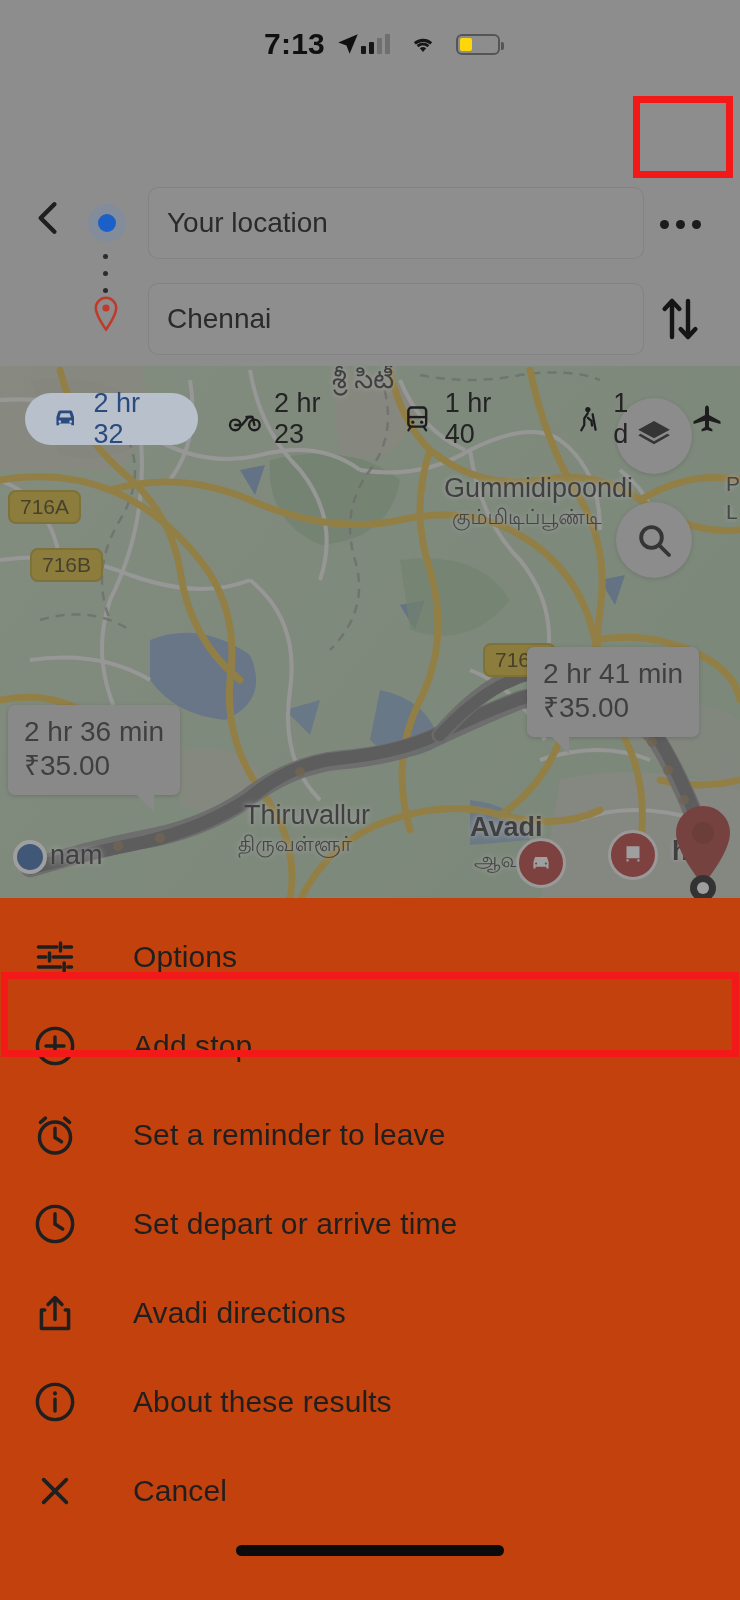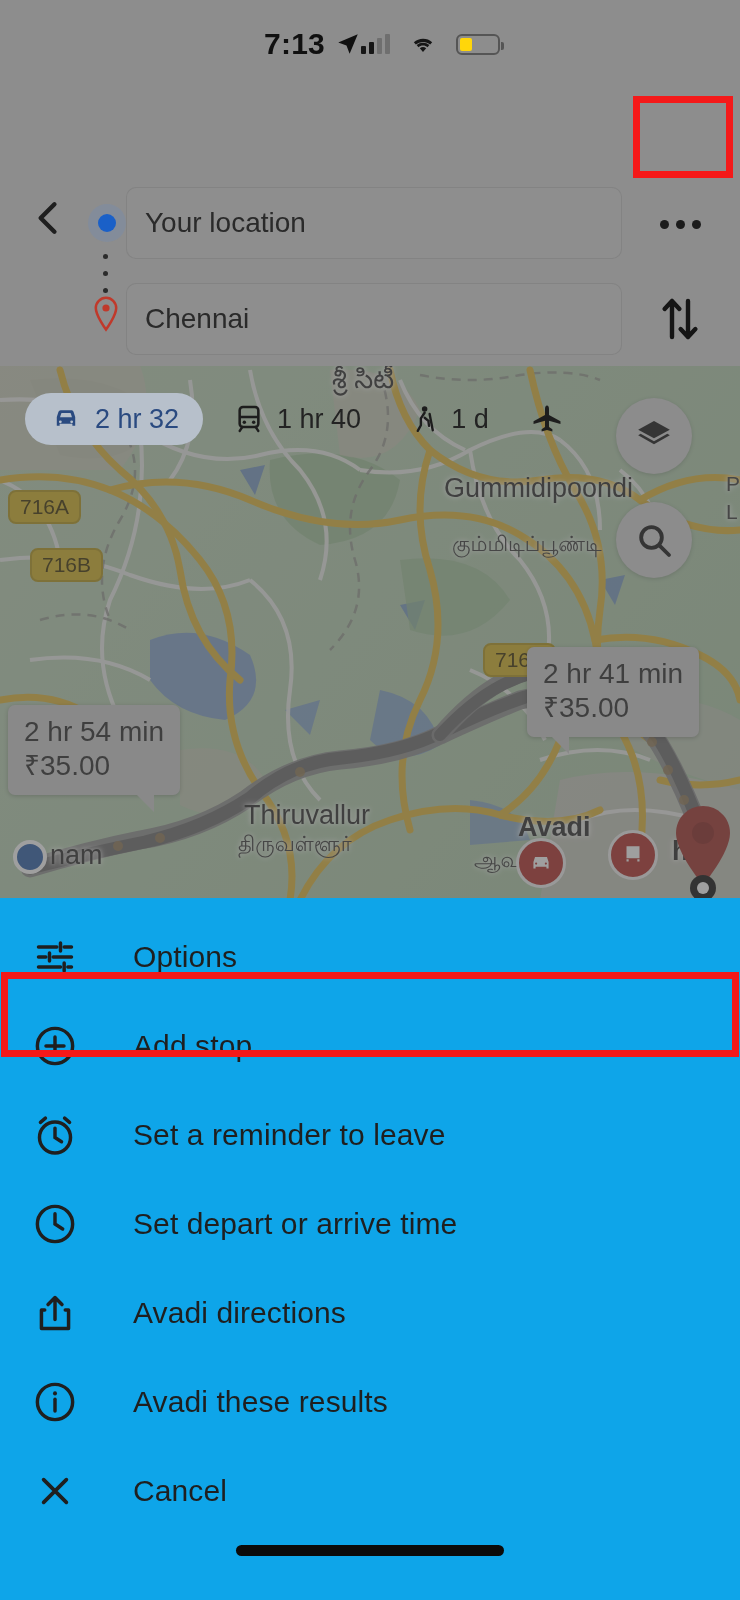--- a/index.html
+++ b/index.html
@@ -65,21 +65,21 @@
     width: 38px; height: 38px; border-radius: 50%;
     background: rgba(120,140,170,0.45);
     display: flex; align-items: center; justify-content: center;
   }
   .origin-dot i { width: 18px; height: 18px; border-radius: 50%; background: #1a60c8; display:block; }
   .rail-dots { position: absolute; left: 103px; top: 166px; }
   .rail-dots i { display:block; width: 5px; height: 5px; border-radius:50%; background:#2b2b2b; margin-bottom: 12px; }
   .dest-pin { position: absolute; left: 91px; top: 208px; width: 30px; height: 36px; }
 
   .field {
-    position: absolute; left: 126px; width: 496px; height: 72px;
+    position: absolute; left: 148px; width: 496px; height: 72px;
     border: 1px solid rgba(130,130,130,0.9);
     background: rgba(146,146,146,0.25);
     border-radius: 10px;
     display: flex; align-items: center; padding: 0 18px;
     font-size: 28px; color: #2a2a2a;
   }
   .field.origin { top: 99px; }
   .field.dest   { top: 195px; }
 
   .more-btn {
@@ -151,21 +151,21 @@
   }
   .dest-marker { position: absolute; z-index: 28; }
   .origin-marker-map {
     position:absolute; z-index: 28; width: 34px; height: 34px; border-radius: 50%;
     background: #2d5fa8; border: 4px solid #ffffff;
   }
 
   
   .sheet {
     position: absolute; left: 0; top: 898px; width: 740px; height: 702px;
-    background: #0ea5e9; z-index: 70;
+    background: #c2410c; z-index: 70;
   }
   .sheet-item {
     display: flex; align-items: center; height: 89px; padding-left: 22px;
   }
   .sheet-icon {
     width: 66px; min-width: 66px; display: flex; align-items: center; justify-content: center;
     color: #1f1f1f;
   }
   .sheet-label {
     font-size: 30px; color: #1f1f1f; padding-left: 45px; letter-spacing: 0.1px;
@@ -269,24 +269,24 @@
         <circle cx="300" cy="772" r="5"></circle>
           <circle cx="634" cy="718" r="5"></circle>
         <circle cx="652" cy="742" r="5"></circle>
           <circle cx="668" cy="770" r="5"></circle>
         <circle cx="684" cy="800" r="5"></circle>
       </g>
     </svg>
 
     <span class="mlabel big" style="left:332px; top:364px;">శ్రీ సిటీ</span>
     <span class="mlabel big" style="left:444px; top:473px;">Gummidipoondi</span>
-    <span class="mlabel sub" style="left:452px; top:505px;margin-top:27px;">கும்மிடிப்பூண்டி</span>
+    <span class="mlabel sub" style="left:452px; top:505px;">கும்மிடிப்பூண்டி</span>
     <span class="mlabel big" style="left:244px; top:800px;">Thiruvallur</span>
     <span class="mlabel sub" style="left:238px; top:832px;">திருவள்ளூர்</span>
-    <span class="mlabel big" style="left:470px; top:812px; font-weight:700;margin-left:48px;">Avadi</span>
+    <span class="mlabel big" style="left:470px; top:812px; font-weight:700;">Avadi</span>
     <span class="mlabel sub" style="left:474px; top:848px;">ஆவடி</span>
     <span class="mlabel big" style="left:50px; top:840px;">nam</span>
     <span class="mlabel big" style="left:672px; top:836px; font-weight:700; color:#2a2a2a;">he</span>
     <span class="mlabel sub" style="left:726px; top:472px;">P</span>
     <span class="mlabel sub" style="left:726px; top:500px;">L</span>
 
     <span class="shield" style="left:8px; top:490px;">716A</span>
     <span class="shield" style="left:30px; top:548px;">716B</span>
     <span class="shield" style="left:483px; top:643px;">716A</span>
 
@@ -303,21 +303,21 @@
     <div class="origin-marker-map" style="left:13px; top:840px;"></div>
 
     <svg class="dest-marker" style="left:664px; top:800px;" width="78" height="100" viewBox="0 0 78 100">
       <path d="M39 6C24 6 12 18 12 33c0 20 27 52 27 52s27-32 27-52C66 18 54 6 39 6z" fill="#a3312c"></path>
       <circle cx="39" cy="33" r="11" fill="#8d2722"></circle>
       <circle cx="39" cy="88" r="13" fill="#111"></circle>
       <circle cx="39" cy="88" r="6" fill="#fff"></circle>
     </svg>
 
     <div class="callout c1" style="left:8px; top:705px;">
-      <div>2 hr 54 min</div>
+      <div>2 hr 36 min</div>
       <div>₹35.00</div>
     </div>
     <div class="callout c2" style="left:527px; top:647px;">
       <div>2 hr 41 min</div>
       <div>₹35.00</div>
     </div>
 
     <div class="map-fab" style="left:616px; top:398px;">
       <svg width="40" height="40" viewBox="0 0 24 24" fill="#151515">
         <path d="M12 3L2.5 8.2 12 13.4l9.5-5.2L12 3z"></path>
@@ -396,20 +396,29 @@
     </svg>
 
     <div class="modes">
       <div class="mode active">
         <svg width="34" height="34" viewBox="0 0 24 24">
           <path d="M5.5 10.5l1.2-3.6A1.6 1.6 0 018.2 5.8h7.6c.7 0 1.3.4 1.5 1.1l1.2 3.6v6.2h-2v-1.4H7.5v1.4h-2v-6.2zm2.3.3h8.4l-.8-2.6a.5.5 0 00-.5-.4H9.1a.5.5 0 00-.5.4l-.8 2.6zm.2 2.2a1 1 0 100 2 1 1 0 000-2zm8 0a1 1 0 100 2 1 1 0 000-2z"></path>
         </svg>
         <span>2 hr 32</span>
       </div>
       <div class="mode">
+        <svg width="36" height="34" viewBox="0 0 26 24">
+          <circle cx="5.5" cy="16.5" r="4" fill="none" stroke="#1d1d1d" stroke-width="1.8"></circle>
+          <circle cx="20" cy="16.5" r="4" fill="none" stroke="#1d1d1d" stroke-width="1.8"></circle>
+          <path d="M5.5 16.5h5l5-6h3l1.5 6" fill="none" stroke="#1d1d1d" stroke-width="1.8" stroke-linecap="round" stroke-linejoin="round"></path>
+          <path d="M14 10.5h4" stroke="#1d1d1d" stroke-width="1.8" stroke-linecap="round"></path>
+        </svg>
+        <span>2 hr 23</span>
+      </div>
+      <div class="mode">
         <svg width="32" height="34" viewBox="0 0 24 24">
           <rect x="5" y="3" width="14" height="15" rx="2.5" fill="none" stroke="#1d1d1d" stroke-width="1.9"></rect>
           <path d="M5 10.5h14" stroke="#1d1d1d" stroke-width="1.9"></path>
           <circle cx="8.5" cy="14.5" r="1.3"></circle>
             <circle cx="15.5" cy="14.5" r="1.3"></circle>
           <path d="M7 18l-2 3M17 18l2 3" stroke="#1d1d1d" stroke-width="1.7" stroke-linecap="round"></path>
         </svg>
         <span>1 hr 40</span>
       </div>
       <div class="mode">
@@ -484,21 +493,21 @@
     </div>
 
     <div class="sheet-item">
       <span class="sheet-icon">
         <svg width="46" height="46" viewBox="0 0 24 24" fill="none" stroke="#1f1f1f" stroke-width="1.8">
           <circle cx="12" cy="12" r="9.2"></circle>
           <path d="M12 10.6v6.1" stroke-linecap="round"></path>
           <circle cx="12" cy="7.5" r="1.05" fill="#1f1f1f" stroke="none"></circle>
         </svg>
       </span>
-      <span class="sheet-label">Avadi these results</span>
+      <span class="sheet-label">About these results</span>
     </div>
 
     <div class="sheet-item">
       <span class="sheet-icon">
         <svg width="42" height="42" viewBox="0 0 24 24" fill="none" stroke="#1f1f1f" stroke-width="2.1" stroke-linecap="round">
           <path d="M5.5 5.5l13 13M18.5 5.5l-13 13"></path>
         </svg>
       </span>
       <span class="sheet-label">Cancel</span>
     </div>

